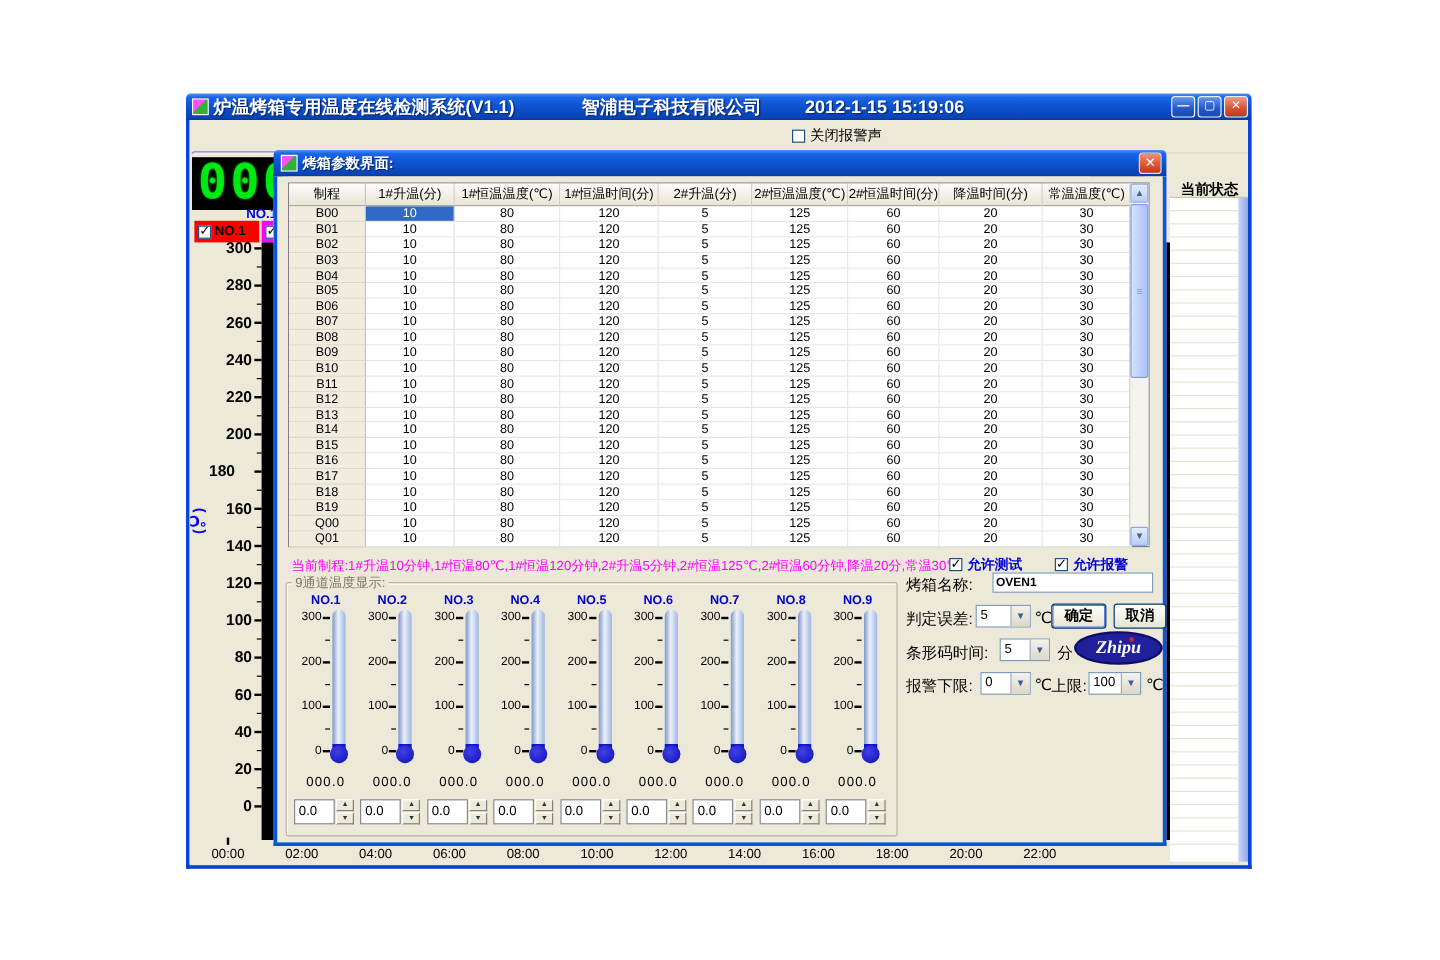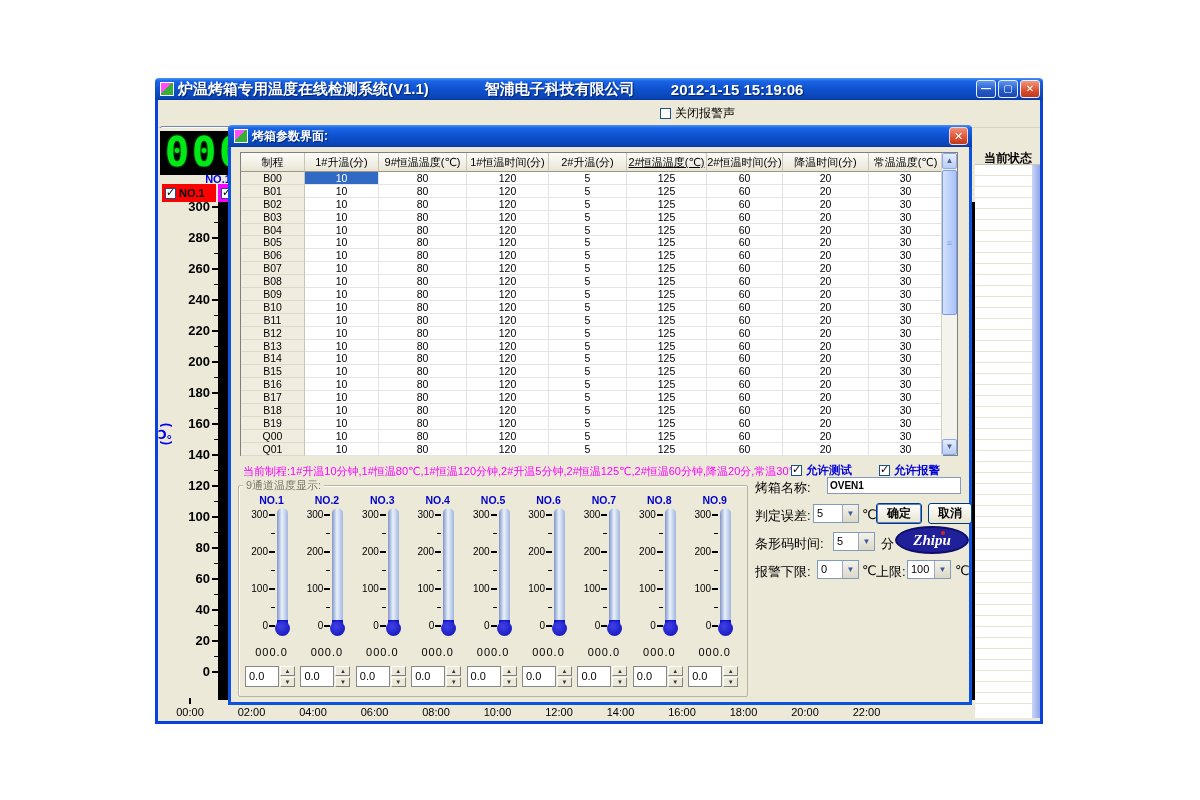--- a/index.html
+++ b/index.html
@@ -202,21 +202,21 @@
           <div class="ytick" style="left: 56px; width: 4px; height: 1px; top: 156px;"></div>
           <div class="ylab" style="top: 164px;">240</div>
           <div class="ytick" style="left: 54px; width: 6px; top: 171px;"></div>
           <div class="ytick" style="left: 56px; width: 4px; height: 1px; top: 187px;"></div>
           <div class="ylab" style="top: 195px;">220</div>
           <div class="ytick" style="left: 54px; width: 6px; top: 202px;"></div>
           <div class="ytick" style="left: 56px; width: 4px; height: 1px; top: 218px;"></div>
           <div class="ylab" style="top: 226px;">200</div>
           <div class="ytick" style="left: 54px; width: 6px; top: 233px;"></div>
           <div class="ytick" style="left: 56px; width: 4px; height: 1px; top: 249px;"></div>
-          <div class="ylab" style="top: 257px;">180</div>
+          <div class="ylab" style="top: 257px; text-align: center;">180</div>
           <div class="ytick" style="left: 54px; width: 6px; top: 264px;"></div>
           <div class="ytick" style="left: 56px; width: 4px; height: 1px; top: 280px;"></div>
           <div class="ylab" style="top: 288px;">160</div>
           <div class="ytick" style="left: 54px; width: 6px; top: 295px;"></div>
           <div class="ytick" style="left: 56px; width: 4px; height: 1px; top: 311px;"></div>
           <div class="ylab" style="top: 319px;">140</div>
           <div class="ytick" style="left: 54px; width: 6px; top: 326px;"></div>
           <div class="ytick" style="left: 56px; width: 4px; height: 1px; top: 342px;"></div>
           <div class="ylab" style="top: 350px;">120</div>
           <div class="ytick" style="left: 54px; width: 6px; top: 357px;"></div>
@@ -317,24 +317,24 @@
     <span class="app-icon"></span>
     <span class="t">烤箱参数界面:</span>
     <span class="dlg-close">✕</span>
   </div>
   <div class="dlg-client">
     <div class="ptable">
       <div class="tcols" id="param-table">
           <div class="trow thead">
             <div class="tcell" style="width: 64px;">制程</div>
             <div class="tcell" style="width: 74px;">1#升温(分)</div>
-            <div class="tcell" style="width: 88px;">9#恒温温度(℃)</div>
+            <div class="tcell" style="width: 88px;">1#恒温温度(℃)</div>
             <div class="tcell" style="width: 82px;">1#恒温时间(分)</div>
             <div class="tcell" style="width: 78px;">2#升温(分)</div>
-            <div class="tcell" style="width: 80px; text-decoration: underline;">2#恒温温度(℃)</div>
+            <div class="tcell" style="width: 80px;">2#恒温温度(℃)</div>
             <div class="tcell" style="width: 76px;">2#恒温时间(分)</div>
             <div class="tcell" style="width: 86px;">降温时间(分)</div>
             <div class="tcell" style="width: 74px;">常温温度(℃)</div>
           </div>
           <div class="trow">
             <div class="tcell rowhdr" style="width: 64px;">B00</div>
             <div class="tcell sel" style="width: 74px;">10</div>
             <div class="tcell" style="width: 88px;">80</div>
             <div class="tcell" style="width: 82px;">120</div>
             <div class="tcell" style="width: 78px;">5</div>

